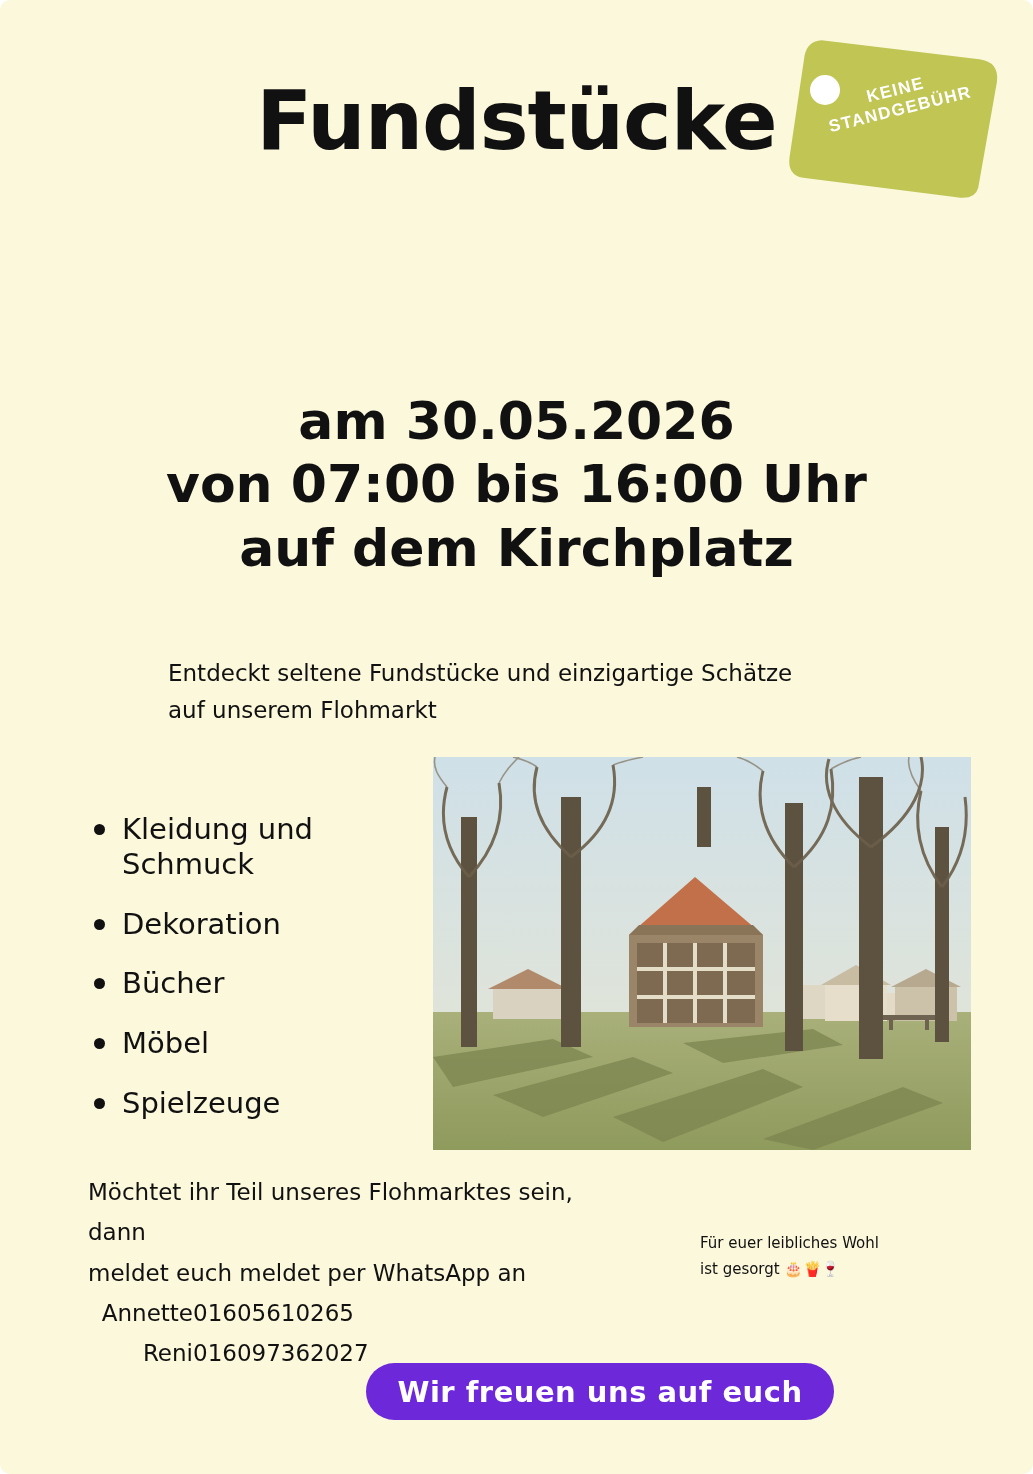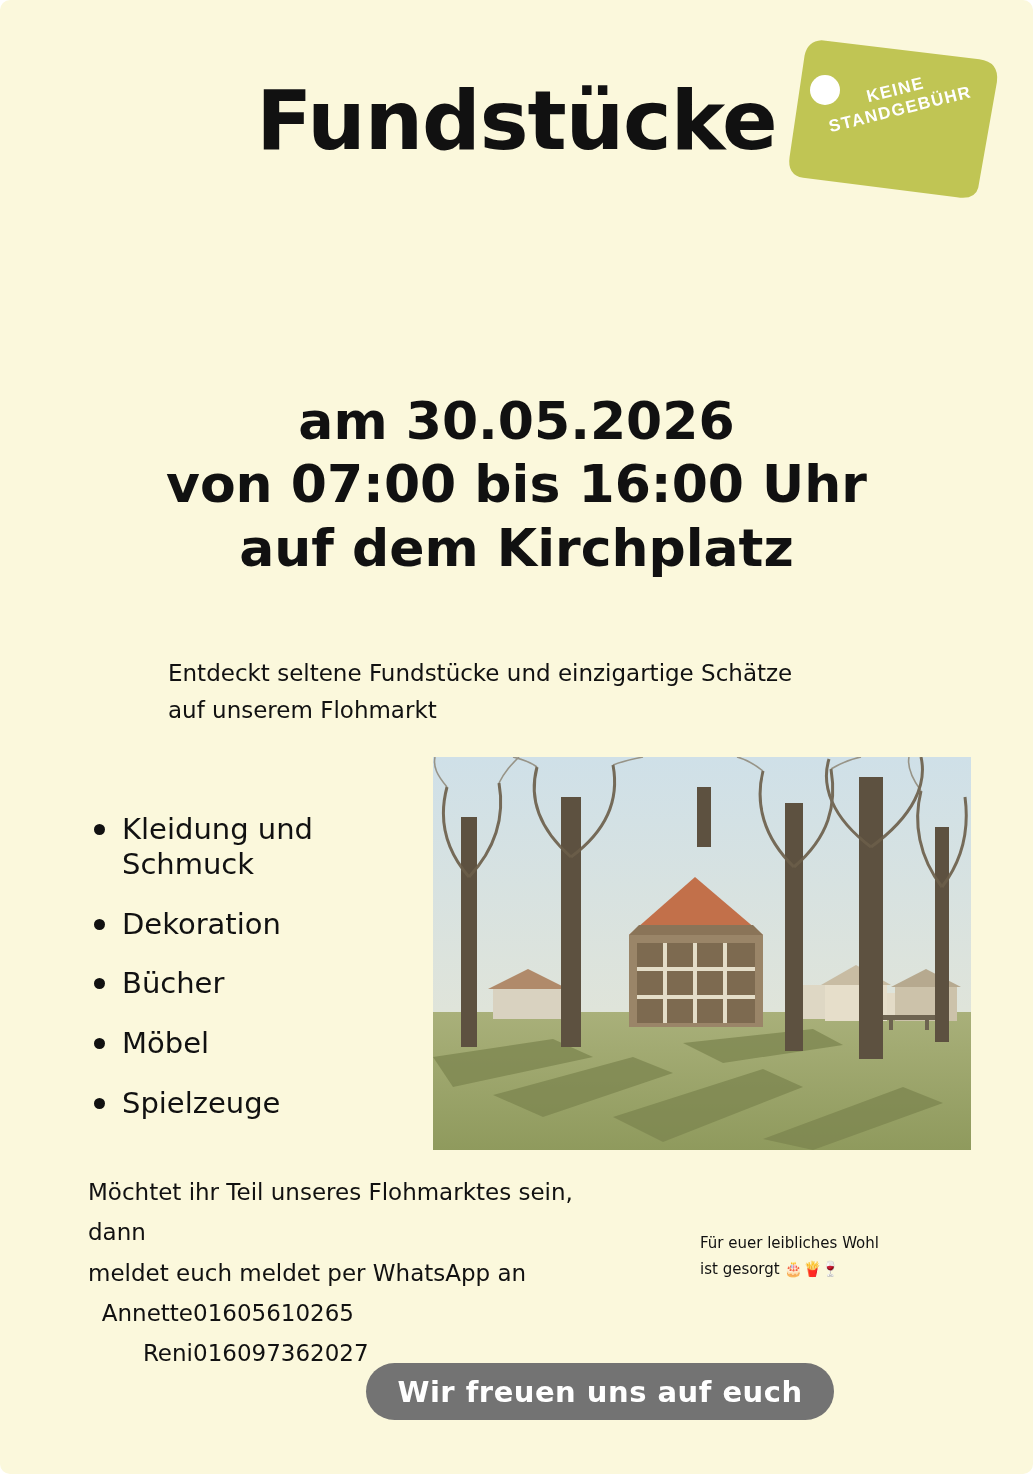--- a/index.html
+++ b/index.html
@@ -176,21 +176,21 @@
     margin-top: 48px;
   }
 
   
   .pill {
     position: absolute;
     left: 366px;
     top: 1363px;
     width: 468px;
     height: 57px;
-    background: #737373;
+    background: #6d28d9;
     border-radius: 30px;
     color: #ffffff;
     font-family: "DejaVu Sans", sans-serif;
     font-size: 29px;
     font-weight: bold;
     letter-spacing: 0.5px;
     display: flex;
     align-items: center;
     justify-content: center;
   }

